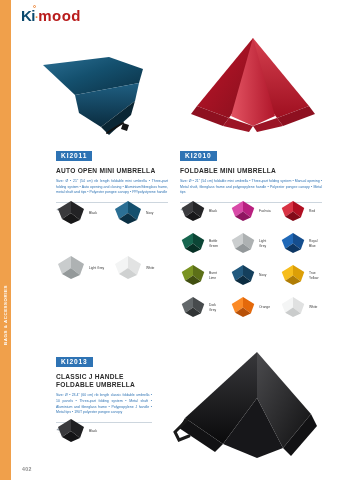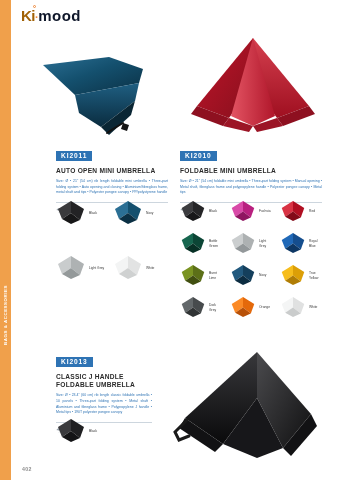--- a/index.html
+++ b/index.html
@@ -52,23 +52,23 @@
   
   .logo {
     position: absolute;
     left: 10px; top: 8px;
     font-size: 15px;
     font-weight: bold;
     letter-spacing: -0.5px;
     line-height: 1;
     white-space: nowrap;
   }
-  .logo .ki { color: #a16207; }
+  .logo .ki { color: #0c4a6e; }
   .logo .dot { color: #ef8a3c; font-size: 11px; }
-  .logo .mood { color: #0f172a; letter-spacing: 0.5px; }
+  .logo .mood { color: #b91c1c; letter-spacing: 0.5px; }
   .logo .sup {
     position: absolute;
     left: 12px; top: -3px;
     width: 3.4px; height: 3.4px;
     border: 1px solid #ef8a3c;
     border-radius: 50%;
   }
 
   
   .prod-code {

